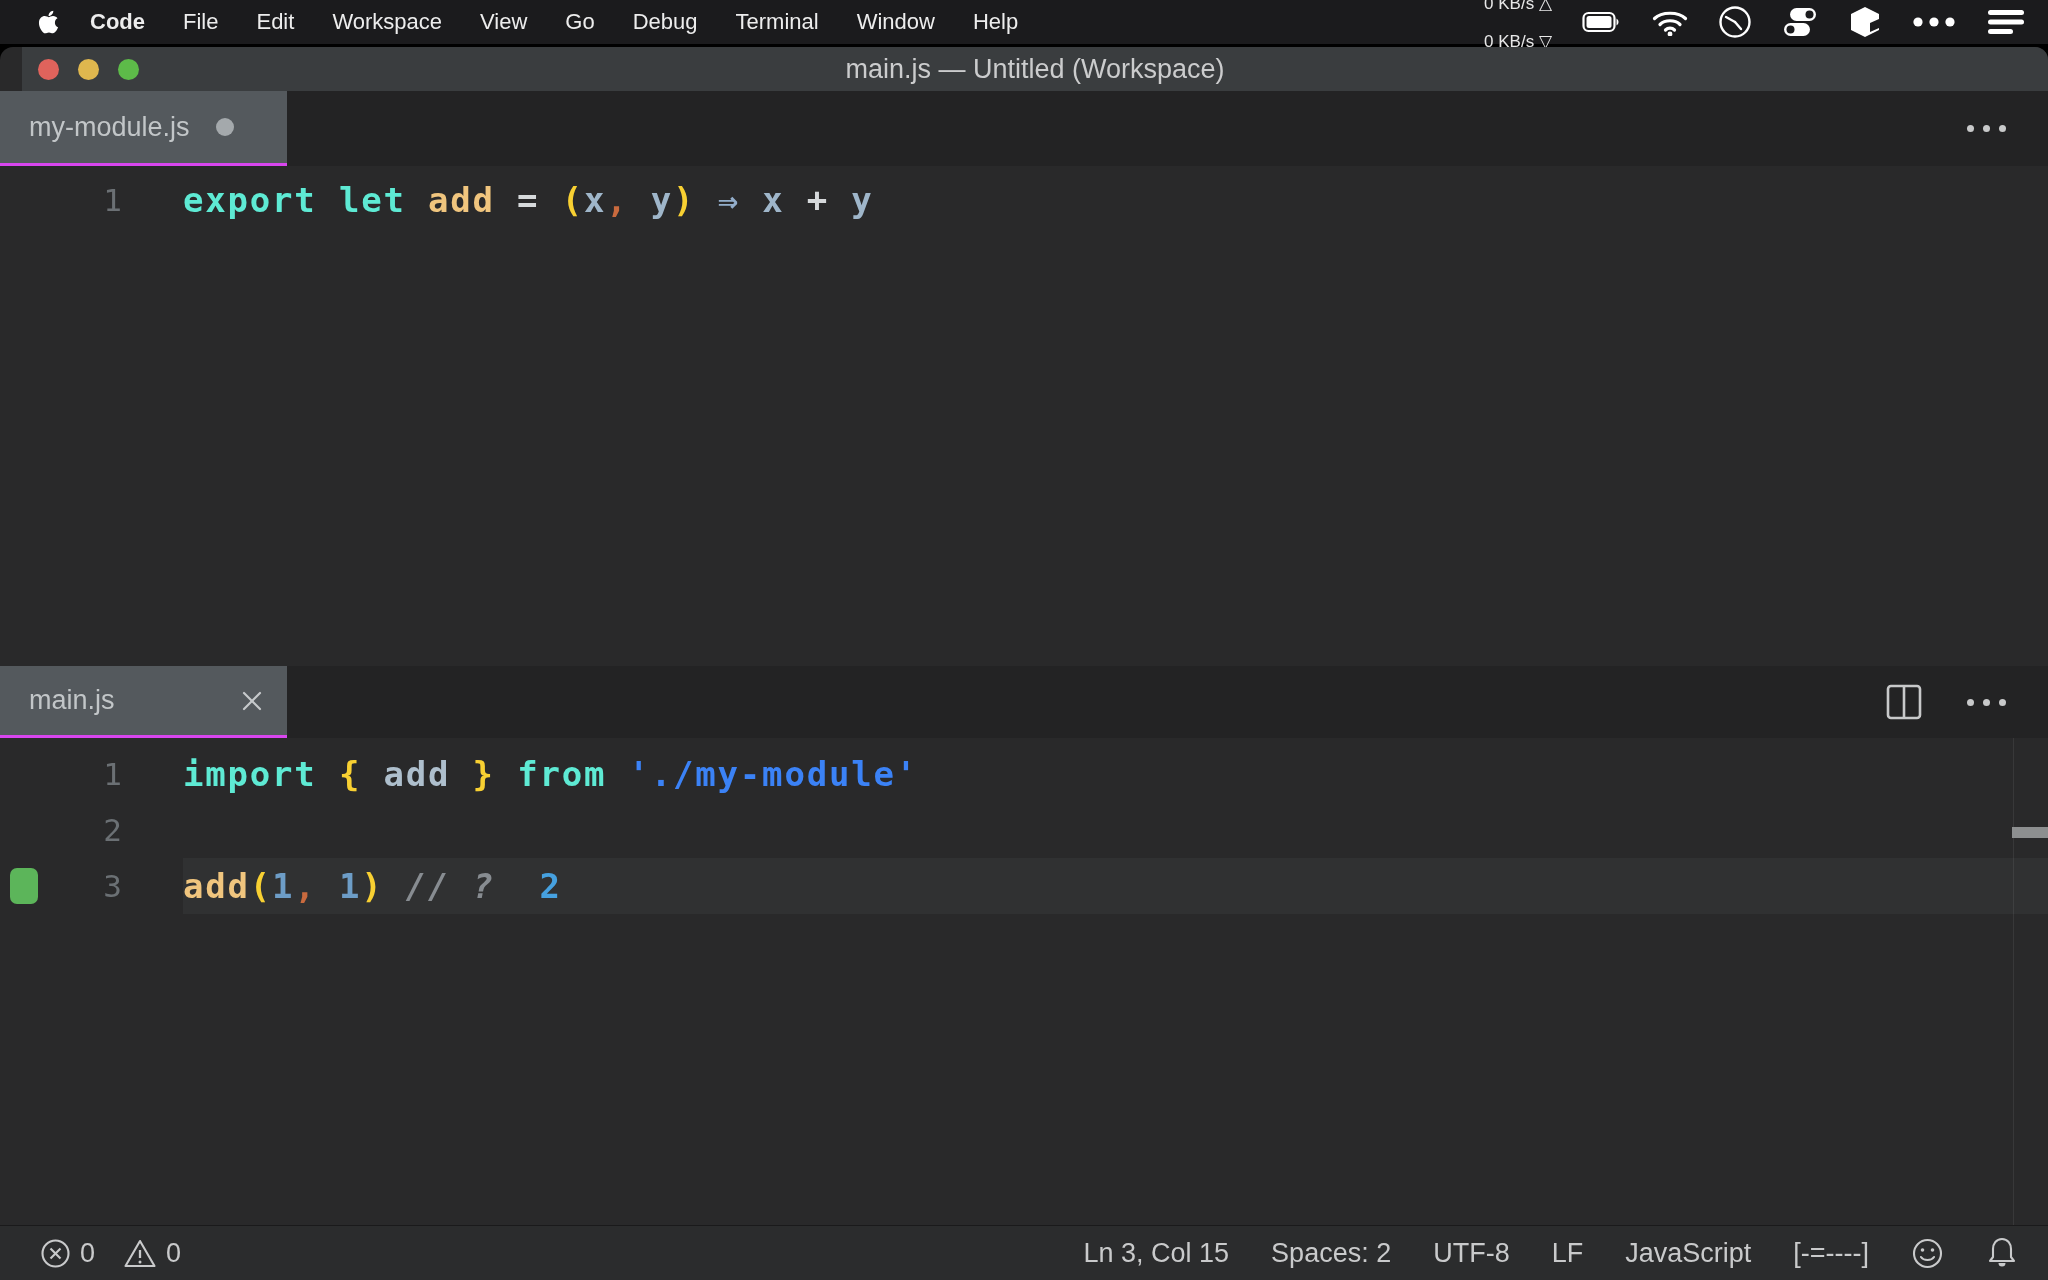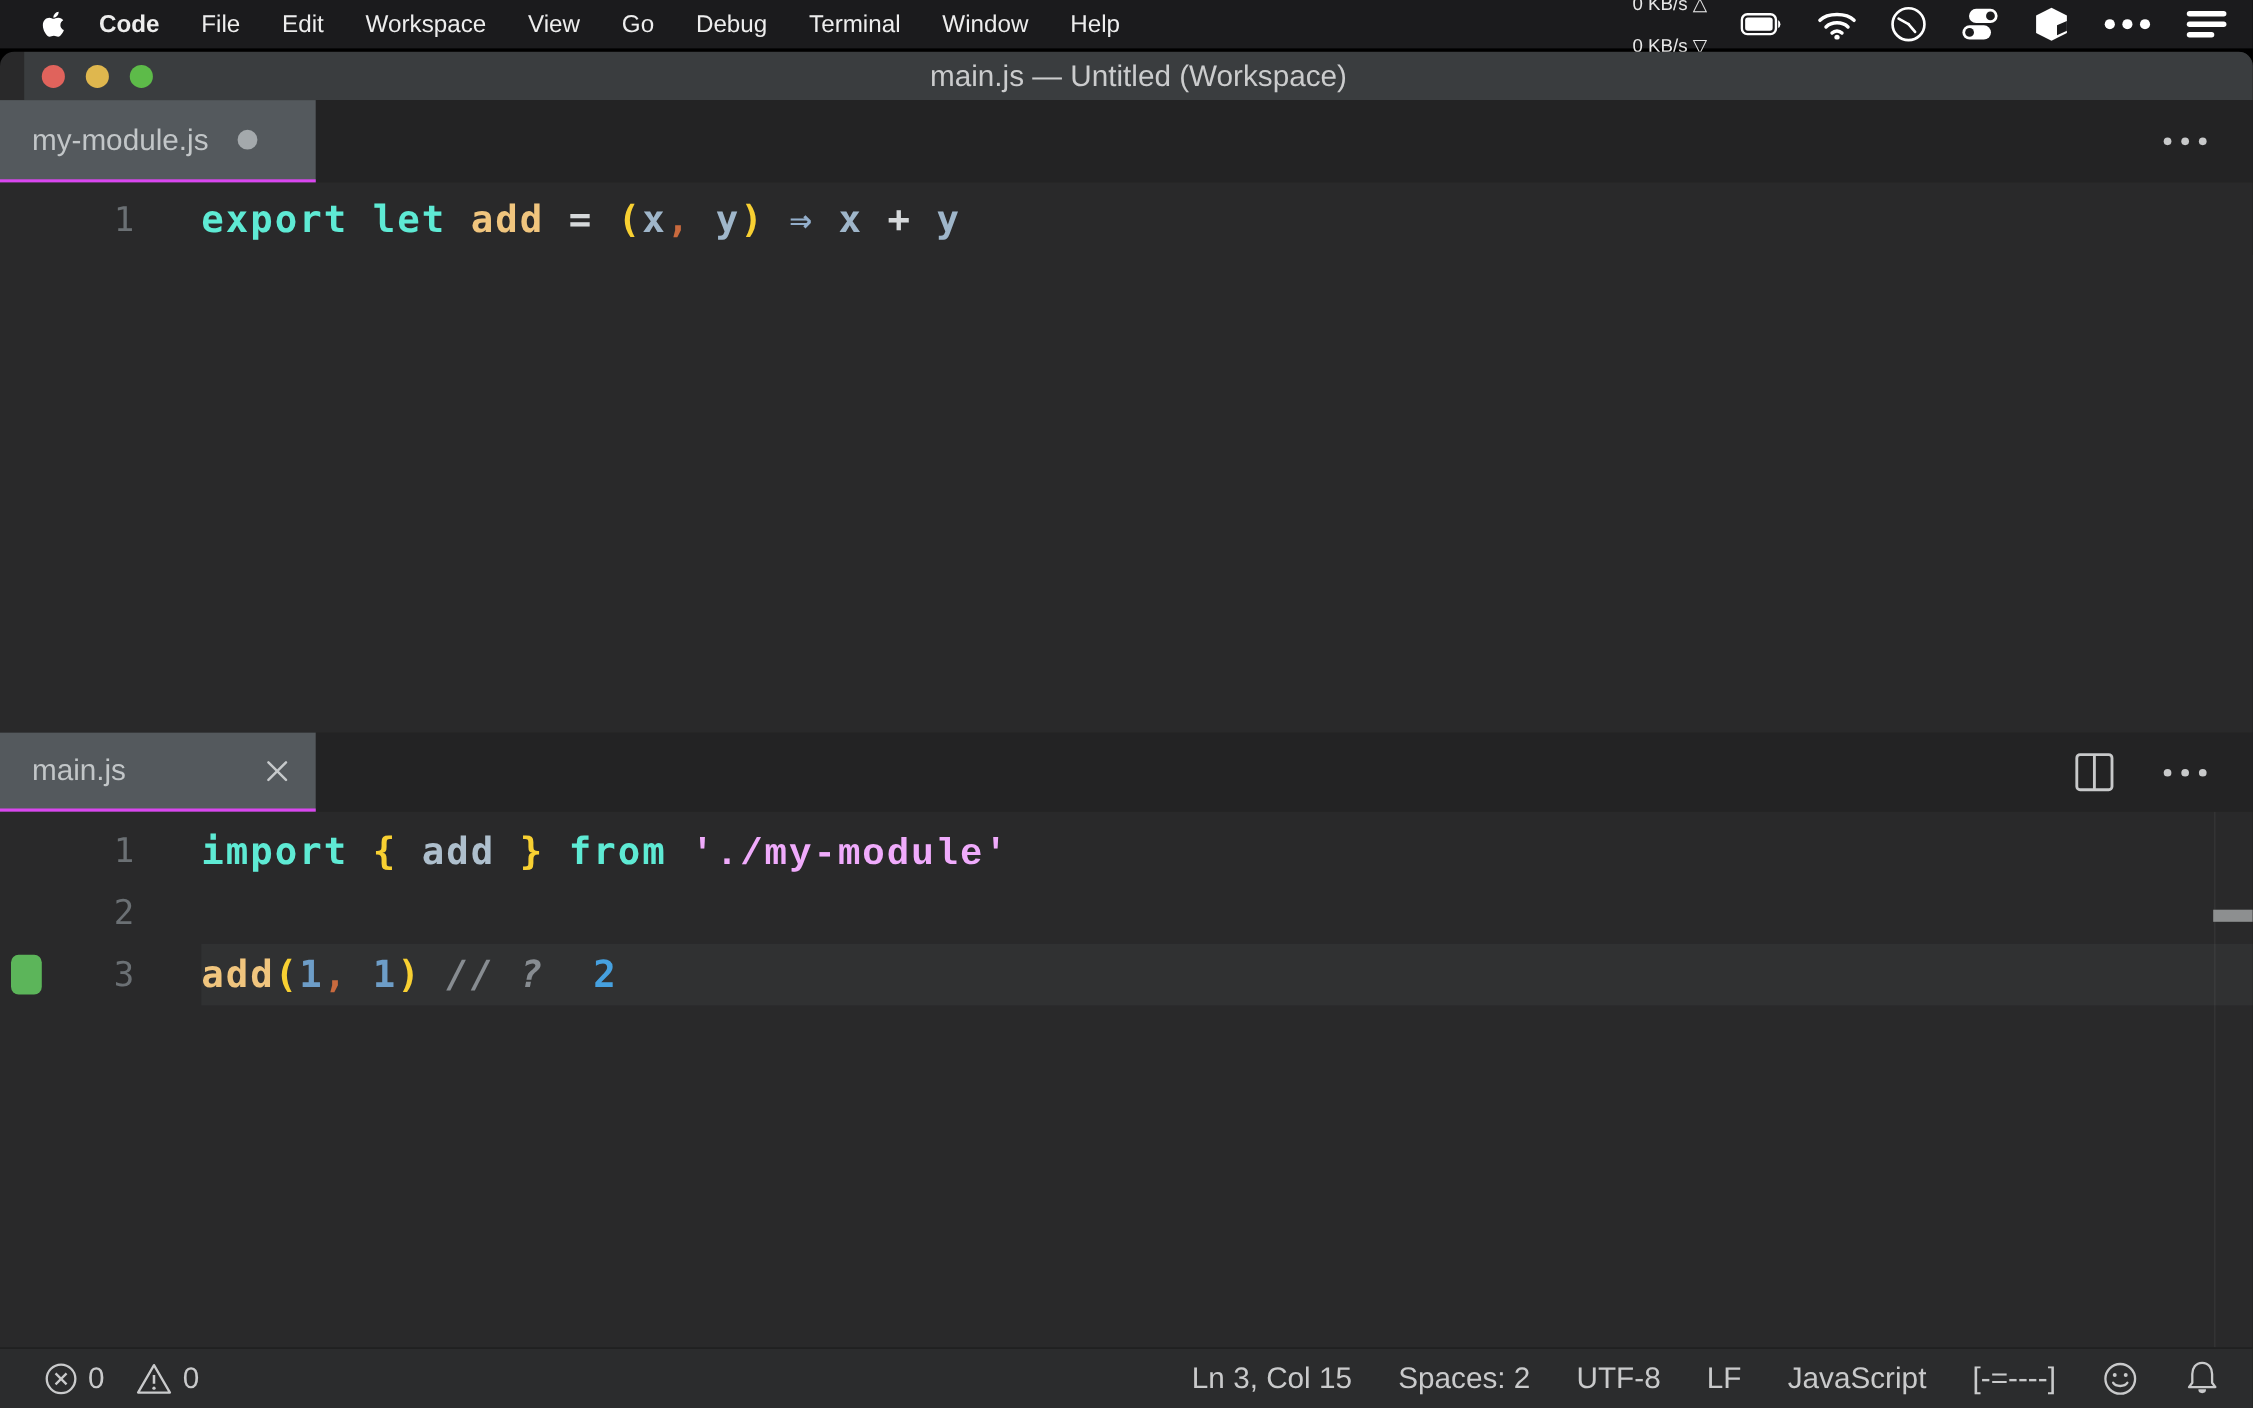--- a/index.html
+++ b/index.html
@@ -51,21 +51,21 @@
   .line-num { position:absolute; right:61px; top:0; color:#6b7074; font-weight:normal;
               font-size:31px; letter-spacing:0; }
   .marker { position:absolute; left:10px; top:10px; width:28px; height:36px;
             border-radius:7px; background:#5cb55a; }
   .code-text { flex:1; }
   .code-row.highlighted .code-text { background:#303132; }
 
   .tok-kw { color:#5eead4; } .tok-fn { color:#f0c57e; } .tok-op { color:#d6d9db; }
   .tok-paren { color:#f8d032; } .tok-brace { color:#f8d032; } .tok-param { color:#9fb6ca; }
   .tok-ident { color:#aebfcd; } .tok-comma { color:#c96a3e; } .tok-arrow { color:#93aecb; }
-  .tok-str { color:#f0abfc;font-family:Liberation Mono, monospace; } .tok-num { color:#6d9dc7; }
+  .tok-str { color:#3b82f6; } .tok-num { color:#6d9dc7; }
   .tok-comment { color:#878c91; font-style:italic; } .tok-result { color:#46a1e0; }
   .tok-plain { color:#d4d4d4; }
 
   .vscroll-line { position:absolute; top:0; right:34px; width:1px; height:100%;
                   background:rgba(255,255,255,0.07); }
   .scroll-dash { position:absolute; right:0; top:89px; width:36px; height:11px; background:#8d8f90; }
 
   
   .statusbar { position:absolute; left:0; bottom:0; width:100%; height:55px;
                background:#2b2c2d; border-top:1px solid #1a1a1b; display:flex;

